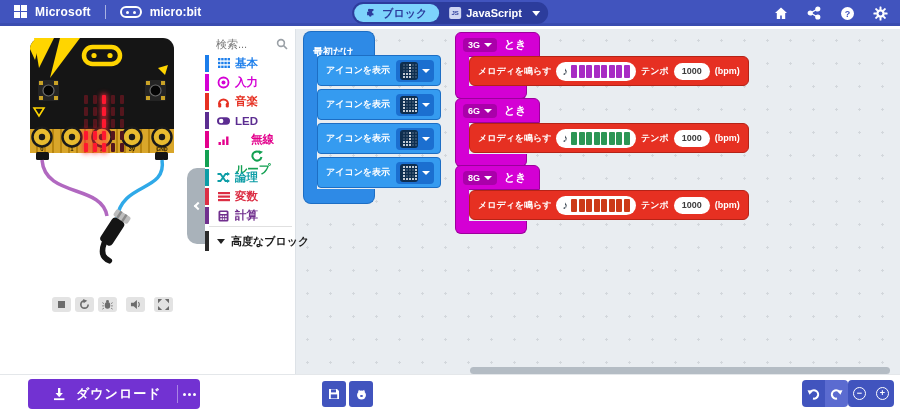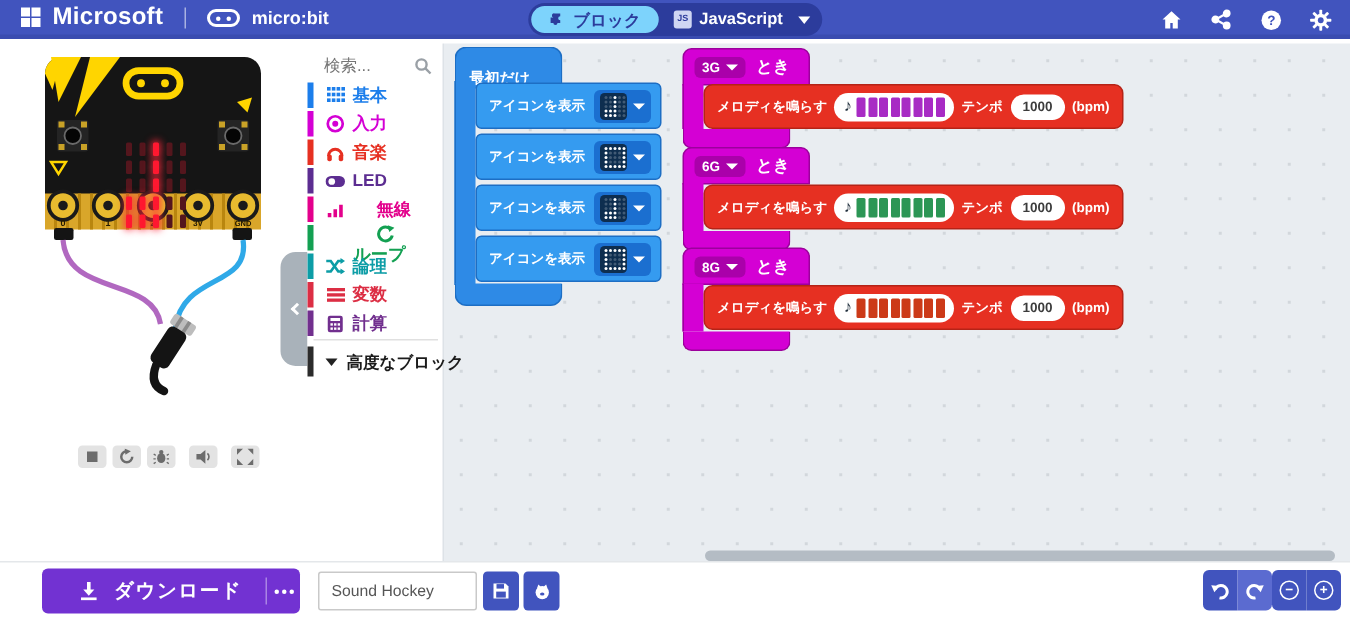--- a/index.html
+++ b/index.html
@@ -6,21 +6,21 @@
   html,body{width:900px;height:412px;overflow:hidden;}
   body{font-family:"Liberation Sans","DejaVu Sans",sans-serif;}
   .page{position:relative;width:900px;height:412px;background:#fff;overflow:hidden;}
 
   
   .hdr{position:absolute;left:0;top:0;width:900px;height:26px;background:var(--header,#4154BE);
        border-bottom:3px solid var(--header-border,#3A4CB0);display:flex;align-items:center;color:#fff;z-index:30;}
   .hdr-left{display:flex;align-items:center;gap:8px;padding-left:14px;}
   .ms-logo{display:grid;grid-template-columns:6px 6px;grid-template-rows:6px 6px;gap:1px;}
   .ms-logo span{background:#fff;}
-  .ms-name{font-size:16px;font-weight:bold;letter-spacing:.2px;}
+  .ms-name{font-size:12px;font-weight:bold;letter-spacing:.2px;}
   .hdr-sep{width:1px;height:14px;background:rgba(255,255,255,.55);margin:0 6px;}
   .mb-logo{position:relative;width:22px;height:12px;border:2px solid #fff;border-radius:7px;}
   .mb-logo i{position:absolute;top:3px;width:3px;height:3px;border-radius:50%;background:#fff;}
   .mb-logo i.l{left:4px;} .mb-logo i.r{right:4px;}
   .mb-name{font-size:12px;font-weight:bold;}
   .toggle-wrap{position:absolute;left:50%;top:2px;transform:translateX(-50%);height:22px;background:var(--header-dark,#2C3C9C);
        border-radius:11px;display:flex;align-items:center;padding:0 8px 0 2px;gap:10px;}
   .toggle-blocks{display:flex;align-items:center;gap:5px;background:#7dd3fc;color:var(--header-dark,#2C3C9C);
        border-radius:9px;height:18px;padding:0 12px;font-size:11px;font-weight:bold;}
   .toggle-js{display:flex;align-items:center;gap:5px;font-size:11px;color:#fff;font-weight:bold;}
@@ -764,21 +764,20 @@
       </svg>
       <span class="dl-label">ダウンロード</span>
       <span class="dl-sep"></span>
       <span class="dots">
           <i></i>
           <i></i>
           <i></i>
         </span>
     </button>
 
-    <input class="proj-input" type="text" value="Sound Hockey" style="">
 
     <button class="sq-btn" style="left:322px;">
       <svg width="12" height="12" viewBox="0 0 12 12">
         <path d="M1,1 h8 l2,2 v8 h-10 z" fill="#fff"></path>
         <rect x="3" y="1.4" width="5" height="3" fill="#4154BE"></rect>
         <rect x="2.8" y="6.4" width="6.4" height="4" fill="#4154BE"></rect>
       </svg>
     </button>
     <button class="sq-btn" style="left:349px;">
       <svg width="13" height="13" viewBox="0 0 14 14">

